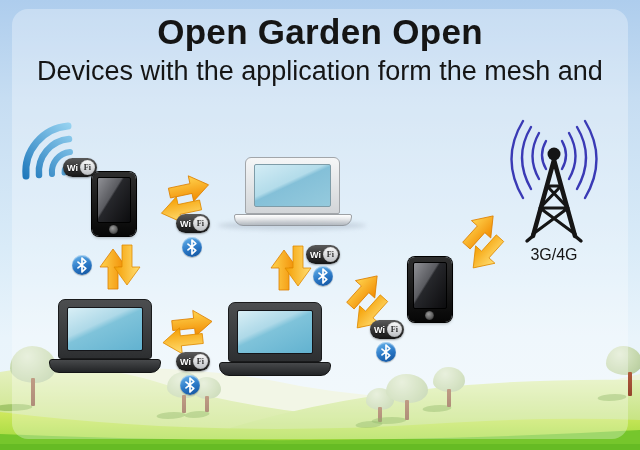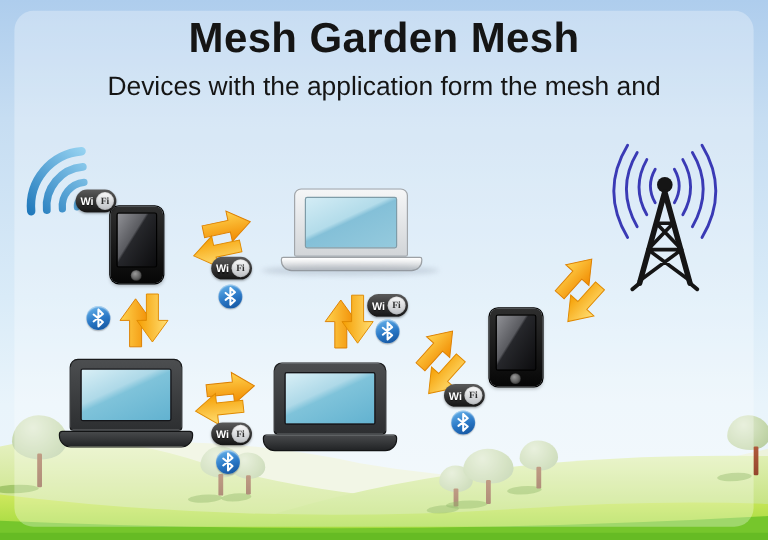--- a/index.html
+++ b/index.html
@@ -19,21 +19,21 @@
     background:radial-gradient(circle at 38% 28%,#dfeacf 0%,#c3d6aa 62%,#b0c79a 100%);
     border-radius:48% 52% 46% 54% / 60% 56% 44% 40%;}
   .tree .trunk{position:absolute;background:linear-gradient(#a5714f,#8d5d40);width:4px;border-radius:1px;}
   .tree .tshadow{position:absolute;height:7px;background:rgba(97,152,44,0.42);
     border-radius:50%;transform:skewX(-42deg);}
 
   
   .title{position:absolute;left:0;top:12px;width:640px;text-align:center;
     font-size:35px;font-weight:bold;color:#151515;letter-spacing:0.3px;}
   .subtitle{position:absolute;left:0;top:59px;width:640px;text-align:center;
-    font-size:22px;color:#151515;line-height:25px;}
+    font-size:27px;color:#151515;line-height:25px;}
 
   
   .phone{position:absolute;background:linear-gradient(#2e2e2e,#060606);
     border-radius:7px;box-shadow:0 0 0 1px #000,0 2px 3px rgba(0,0,0,.25);}
   .phone .scr{position:absolute;left:5px;right:5px;top:5px;
     background:linear-gradient(122deg,#909196 0%,#5a5b60 40%,#26272b 44%,#0c0c0e 100%);
     border-radius:2px;border:1px solid #000;}
   .phone .home{position:absolute;bottom:2px;left:50%;width:9px;height:9px;margin-left:-5px;
     border-radius:50%;background:radial-gradient(circle at 40% 35%,#9a9a9a,#4e4e4e 70%);
     box-shadow:inset 0 0 1px #000;}
@@ -158,21 +158,21 @@
     <div class="trunk" style="left:14px;top:22px;height:18px;"></div>
   </div>
   <div class="tree" style="left:606px;top:346px;">
     <div class="tshadow" style="left:-8px;top:48px;width:28px;"></div>
     <div class="foliage" style="width:36px;height:29px;"></div>
     <div class="trunk" style="left:22px;top:26px;height:24px;background:linear-gradient(#b05a3c,#94452c);"></div>
   </div>
 
   <div class="panel-overlay"></div>
 
-  <div class="title">Mesh Garden Mesh</div>
+  <div class="title">Open Garden Open</div>
   <div class="subtitle">
     <div>Devices with the application form the mesh and</div>
   </div>
 
   <svg class="wifi-sig" viewBox="0 0 64 64">
     <g fill="none" stroke="url(#wgrad)" stroke-linecap="round">
       <path d="M56 12 A46 46 0 0 0 14 62" stroke-width="7"></path>
       <path d="M57 25 A33 33 0 0 0 27 61" stroke-width="6.5"></path>
       <path d="M58 38 A20 20 0 0 0 40 60" stroke-width="6"></path>
       <path d="M59 50 A8 8 0 0 0 52 59" stroke-width="5"></path>
@@ -222,20 +222,21 @@
       <path d="M85 7 Q103 37 85 69"></path>
         <path d="M93 1 Q116 39 93 78"></path>
     </g>
     <circle cx="62" cy="34" r="6.5" fill="#151515"></circle>
     <g stroke="#151515" stroke-linecap="round" fill="none">
       <path d="M62 40 L41 116 M62 40 L83 116" stroke-width="4.6"></path>
       <path d="M55 66 L69 66 M55 66 L76 88 M69 66 L48 88 M48 88 L76 88 M48 88 L83 114 M76 88 L41 114" stroke-width="3"></path>
       <path d="M41 116 L35 121 M83 116 L89 121" stroke-width="3.4"></path>
     </g>
   </svg>
+  <div class="tower-label">3G/4G</div>
 
   <svg class="arrows" style="left:157px;top:176px;" width="56" height="46" viewBox="0 0 56 46">
     <use href="#blk" transform="rotate(-12 28 23) translate(14,1)"></use>
     <use href="#blk2" transform="rotate(-12 28 23) translate(2,19) rotate(180 20 13)"></use>
   </svg>
   <svg class="arrows" style="left:97px;top:237px;" width="46" height="58" viewBox="0 0 46 58">
     <use href="#blk" transform="translate(3,52) rotate(-90)"></use>
     <use href="#blk2" transform="translate(43,8) rotate(90)"></use>
   </svg>
   <svg class="arrows" style="left:268px;top:238px;" width="46" height="58" viewBox="0 0 46 58">

